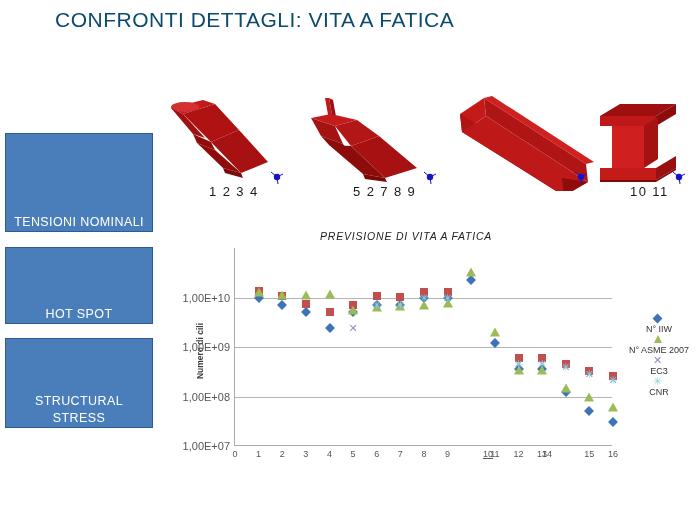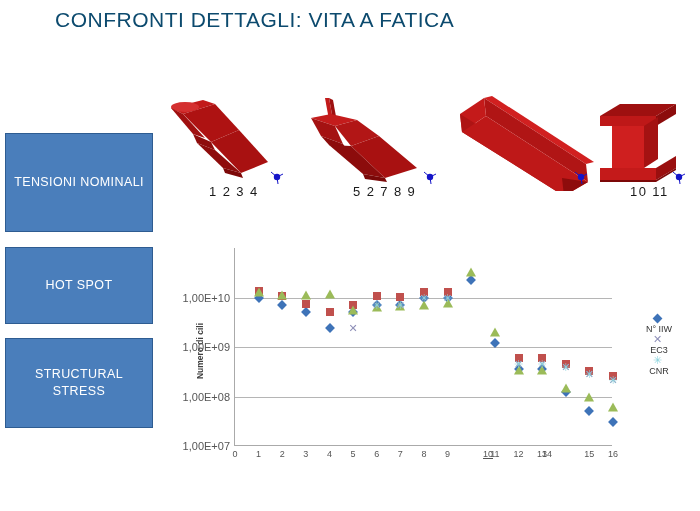--- a/index.html
+++ b/index.html
@@ -27,21 +27,21 @@
 
   
   .cat-box {
     position: absolute;
     left: 5px;
     width: 148px;
     background: #4A7EBB;
     border: 1px solid #2E5C91;
     color: #ffffff;
     display: flex;
-    align-items: center;
+    align-items: flex-end;
     justify-content: center;
     text-align: center;
     font-size: 12.5px;
     line-height: 1.35;
     letter-spacing: 0.4px;
   }
   #cat-box-1 { top: 133px; height: 99px; }
   #cat-box-2 { top: 247px; height: 77px; }
   #cat-box-3 { top: 338px; height: 90px; }
   .cat-label { display: block; padding: 0 4px; }
@@ -278,20 +278,21 @@
   <svg class="triad" style="left:78px; top:82px;" width="18" height="18" viewBox="0 0 18 18">
     <line x1="9" y1="9" x2="3" y2="4" stroke="#1414C8" stroke-width="1"></line>
     <line x1="9" y1="9" x2="15" y2="6" stroke="#1414C8" stroke-width="1"></line>
     <line x1="9" y1="9" x2="10" y2="16" stroke="#1414C8" stroke-width="1"></line>
     <circle cx="9" cy="9" r="3.2" fill="#1414C8"></circle>
   </svg>
   <div class="detail-caption" style="left:38px; top:98px;">10 11</div>
 </div>
 
 <div id="chart">
+  <div id="chart-title">PREVISIONE DI VITA A FATICA</div>
   <div id="y-axis-title">Numero di cili</div>
   <div id="plot">
       <div class="gridline" style="top: 49.5px;"></div>
       <div class="ytick-row" style="top: 49.5px;">
         <span class="ytick-label">1,00E+10</span>
       </div>
       <div class="gridline" style="top: 99px;"></div>
       <div class="ytick-row" style="top: 99px;">
         <span class="ytick-label">1,00E+09</span>
       </div>
@@ -387,20 +388,26 @@
     </div>
   <div id="legend">
       <div class="legend-item">
         <span class="legend-swatch">
           <span class="sw-diamond" style="background: rgb(62, 115, 184);"></span>
         </span>
         <span>N° IIW</span>
       </div>
       <div class="legend-item">
         <span class="legend-swatch">
+          <span class="sw-triangle" style="border-bottom-color: rgb(155, 187, 89);"></span>
+        </span>
+        <span>N° ASME 2007</span>
+      </div>
+      <div class="legend-item">
+        <span class="legend-swatch">
           <span class="sw-x" style="color: rgb(142, 143, 184);">✕</span>
         </span>
         <span>EC3</span>
       </div>
       <div class="legend-item">
         <span class="legend-swatch">
           <span class="sw-star" style="color: rgb(139, 211, 221);">✳</span>
         </span>
         <span>CNR</span>
       </div>

